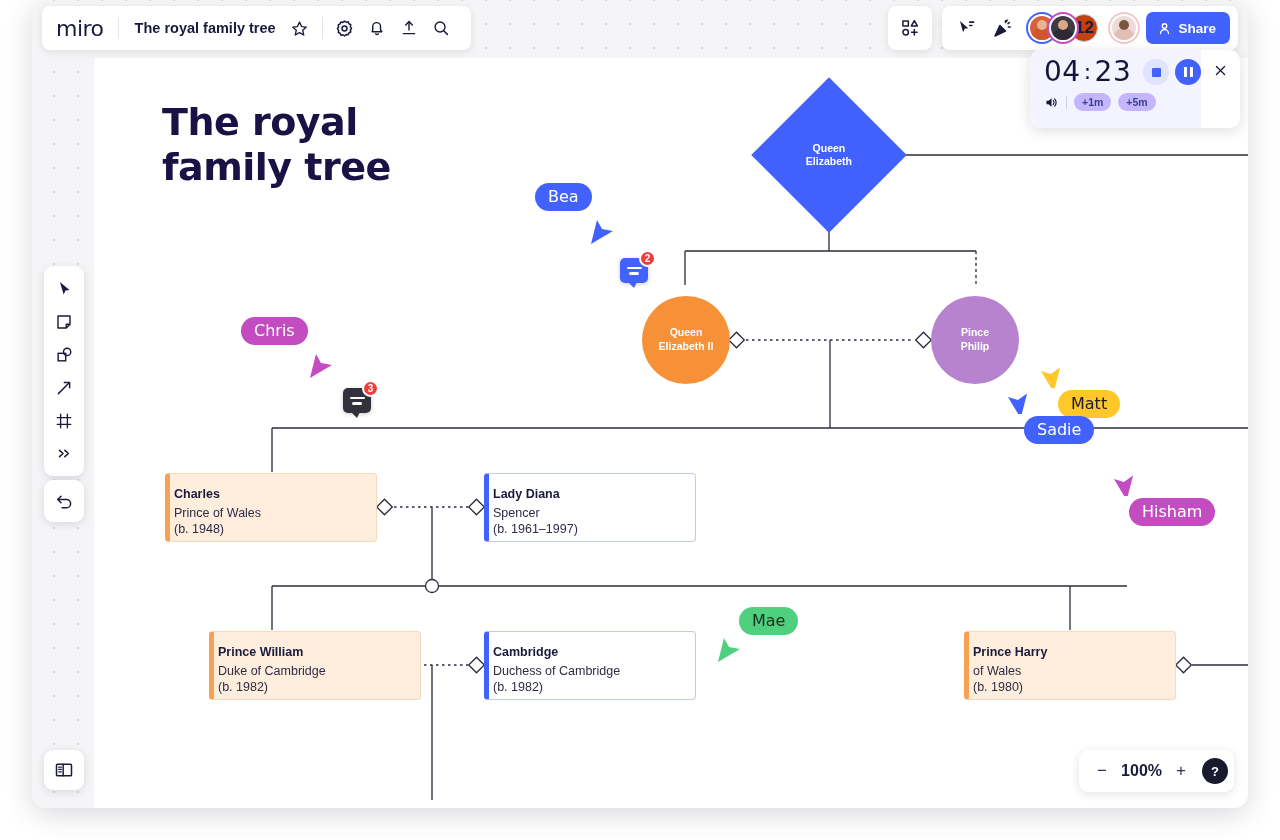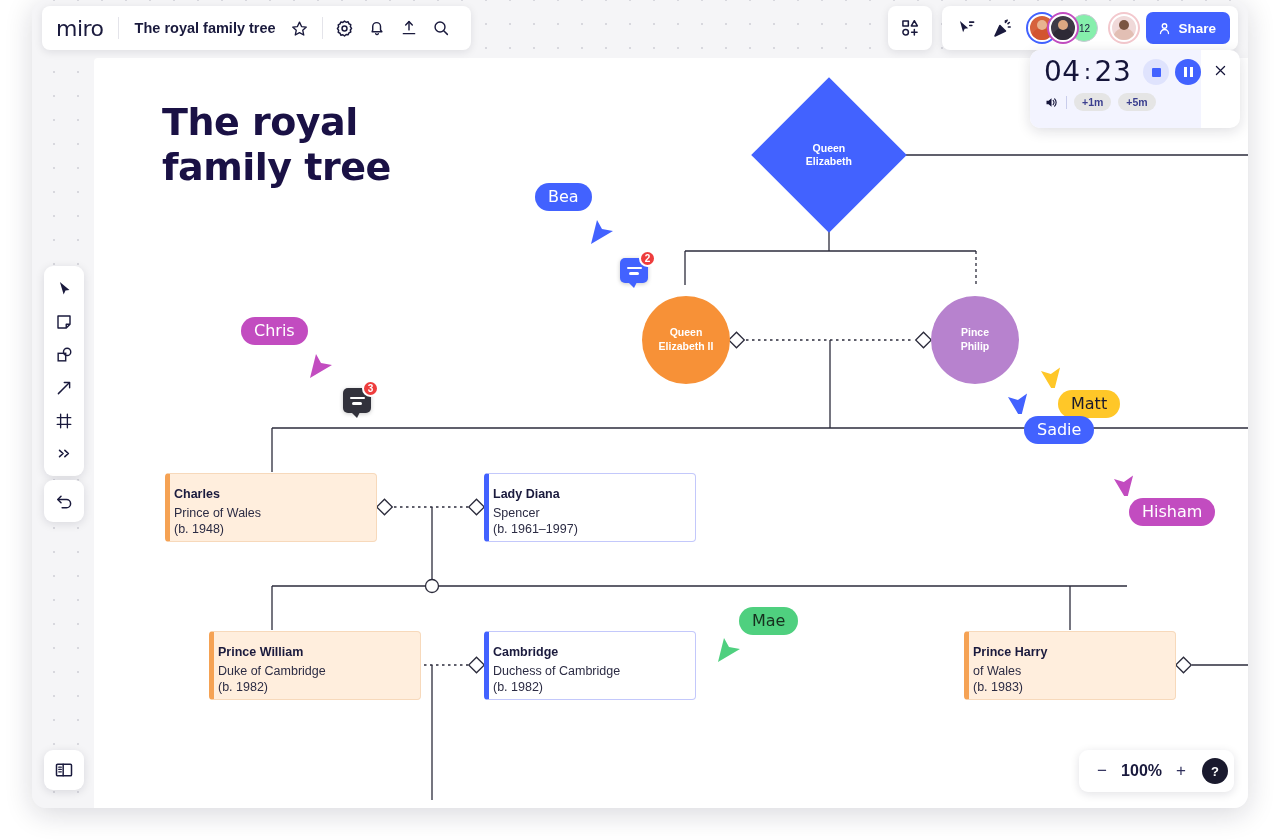--- a/index.html
+++ b/index.html
@@ -91,24 +91,24 @@
     transform: translateX(-50%);
     width: 10px; height: 10px; border-radius: 50%;
   }
   .av .body {
     position: absolute; bottom: 0; left: 50%;
     transform: translateX(-50%);
     width: 22px; height: 12px; border-radius: 11px 11px 0 0;
   }
   .av-count {
     width: 28px; height: 28px; border-radius: 50%;
-    background: #86efac; border: 1.5px solid #c9c9d4;
+    background: #c2410c; border: 1.5px solid #c9c9d4;
     margin-left: -7px;
     display: flex; align-items: center; justify-content: center;
-    font-size: 10px; font-weight: 400; color: #1a1a3d;
+    font-size: 17px; font-weight: 700; color: #1a1a3d;
   }
   .av-sep { width: 6px; }
   .share-btn {
     height: 32px; border-radius: 7px;
     background: #4262ff; color: #fff;
     display: flex; align-items: center; gap: 6px;
     padding: 0 14px 0 11px;
     font-size: 13.5px; font-weight: 700;
     cursor: pointer; border: none;
     font-family: "Liberation Sans", sans-serif;
@@ -146,21 +146,21 @@
   .tbtn.stop i { width: 9px; height: 9px; background: #4262ff; border-radius: 1px; display:block;}
   .tbtn.pause { background: #4262ff; }
   .tbtn.pause i {
     width: 9px; height: 10px; display: block;
     border-left: 3px solid #fff; border-right: 3px solid #fff;
   }
   .timer-row2 {
     display: flex; align-items: center; gap: 7px; margin-top: 7px;
   }
   .chip {
-    background: #e5e5e5; color: #3b3f8f;
+    background: #c4b5fd; color: #3b3f8f;
     font-size: 10.5px; font-weight: 700;
     padding: 3px 8px; border-radius: 9px; cursor: pointer;
   }
   .timer-close {
     width: 40px; display: flex; align-items: flex-start; justify-content: center;
     padding-top: 14px; cursor: pointer;
   }
 
   
   .toolbar {
@@ -397,21 +397,21 @@
 
     <div class="node card blue" style="left:452px; top:631px; width:212px; height:69px;">
       <span class="nm">Cambridge</span>
       <span class="ln">Duchess of Cambridge</span>
       <span class="ln">(b. 1982)</span>
     </div>
 
     <div class="node card orange" style="left:932px; top:631px; width:212px; height:69px;">
       <span class="nm">Prince Harry</span>
       <span class="ln">of Wales</span>
-      <span class="ln">(b. 1983)</span>
+      <span class="ln">(b. 1980)</span>
     </div>
 
     <div class="cursor-label" style="left:503px; top:183px; background:#4262ff; color:#fff;">Bea</div>
     <svg class="cursor-arrow" style="left:556px; top:216px;" width="28" height="28" viewBox="0 0 28 28">
       <path d="M25,4 L3,17 L14,19 L19,28 Z" fill="#4262ff" transform="rotate(180 14 16)"></path>
     </svg>
 
     <div class="cursor-label" style="left:209px; top:317px; background:#c24cc0; color:#fff;">Chris</div>
     <svg class="cursor-arrow" style="left:275px; top:350px;" width="28" height="28" viewBox="0 0 28 28">
       <path d="M25,4 L3,17 L14,19 L19,28 Z" fill="#c24cc0" transform="rotate(180 14 16)"></path>

